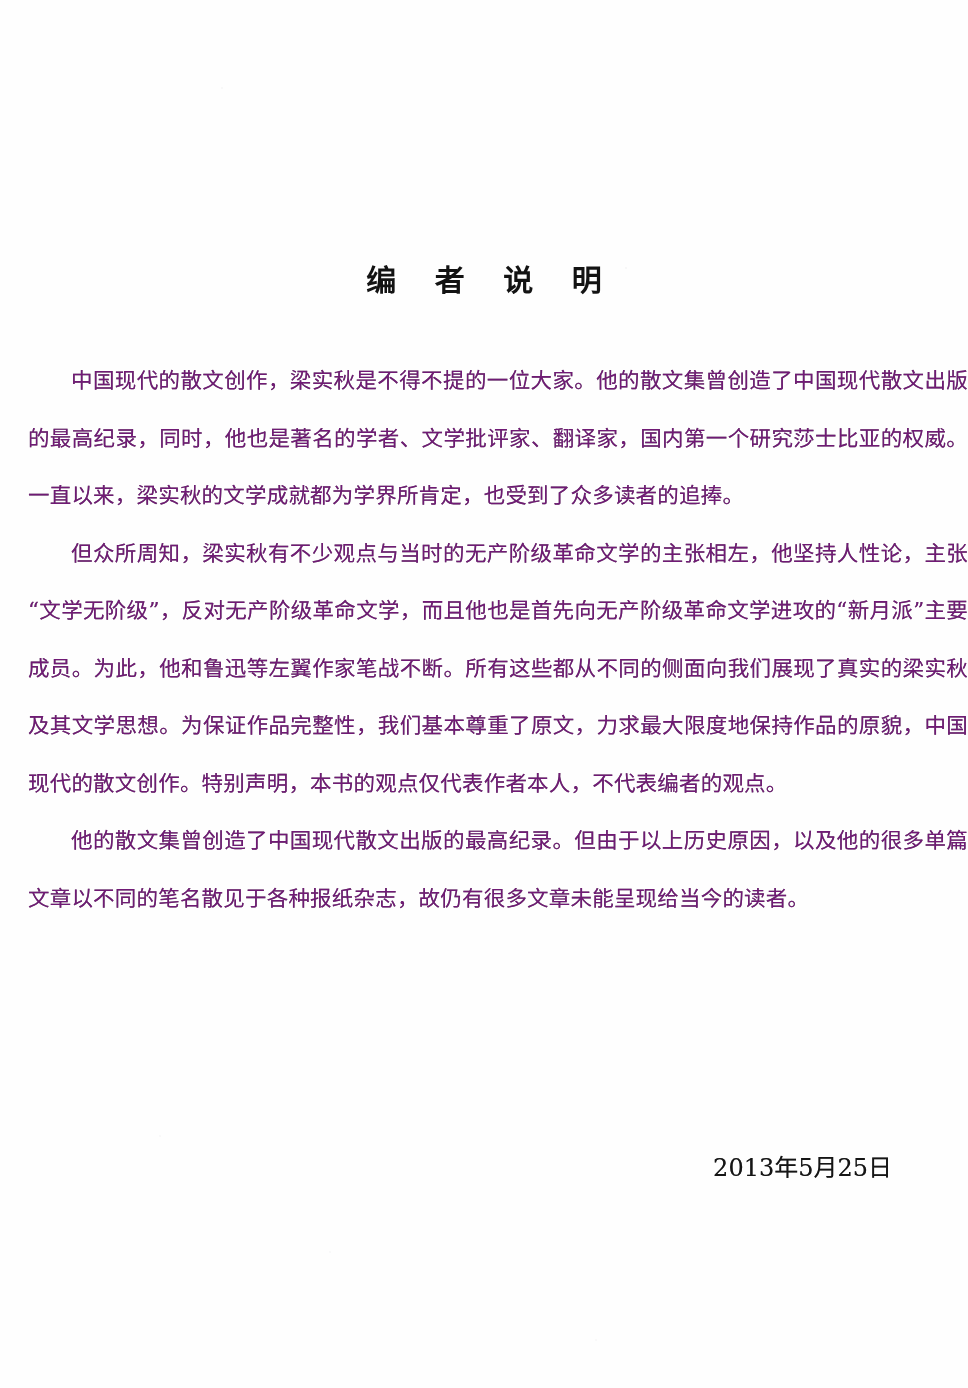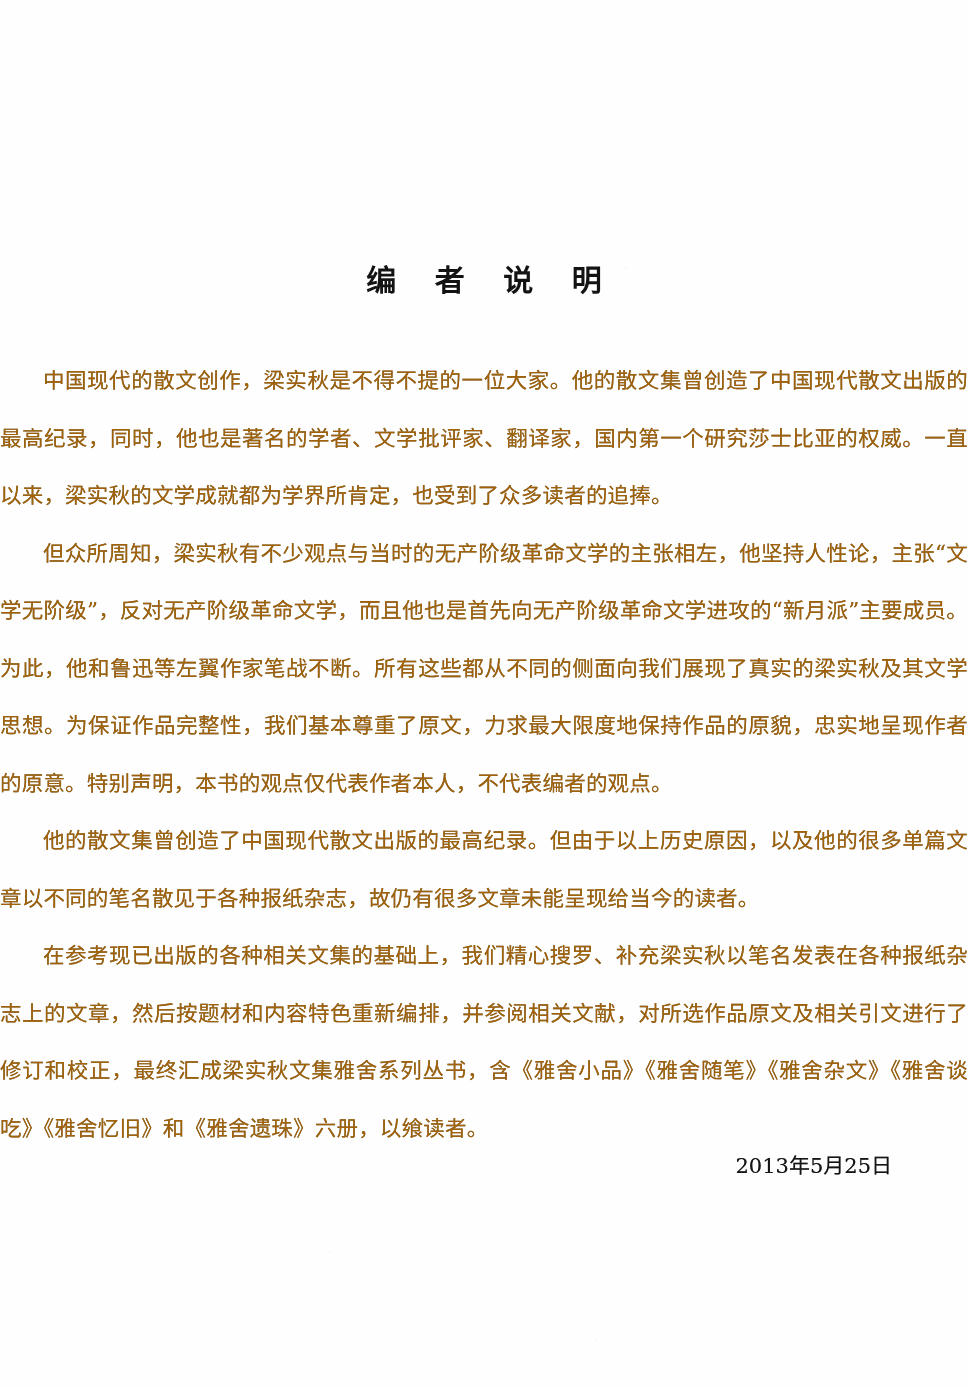--- a/index.html
+++ b/index.html
@@ -54,55 +54,55 @@
 
   .body-text {
     position: absolute;
     top: 352px;
     left: 0;
     right: 0;
     font-size: 21.5px;
     line-height: 57.5px;
     text-align: justify;
     text-justify: inter-character;
-    color: #a16207;
+    color: #701a75;
     letter-spacing: .2px;
+    padding-left: 28px;
   }
 
   .body-text p {
     margin: 0;
     text-indent: 2em;
     
     text-shadow: 0 0 .28px rgba(0,0,0,.55);
   }
 
   .signature {
     position: absolute;
     left: 0;
     right: 0;
     top: 1152px;
     text-align: right;
     padding-right: 76px;
-    font-size: 21px;
+    font-size: 24px;
     line-height: 1.4;
     color: #151515;
     text-shadow: 0 0 .28px rgba(0,0,0,.5);
   }
 </style>
 </head>
 <body>
 
 <div class="page">
 
   <h1 class="doc-title">编 者 说 明</h1>
 
   <div class="body-text">
     <p>中国现代的散文创作，梁实秋是不得不提的一位大家。他的散文集曾创造了中国现代散文出版的最高纪录，同时，他也是著名的学者、文学批评家、翻译家，国内第一个研究莎士比亚的权威。一直以来，梁实秋的文学成就都为学界所肯定，也受到了众多读者的追捧。</p>
-    <p>但众所周知，梁实秋有不少观点与当时的无产阶级革命文学的主张相左，他坚持人性论，主张“文学无阶级”，反对无产阶级革命文学，而且他也是首先向无产阶级革命文学进攻的“新月派”主要成员。为此，他和鲁迅等左翼作家笔战不断。所有这些都从不同的侧面向我们展现了真实的梁实秋及其文学思想。为保证作品完整性，我们基本尊重了原文，力求最大限度地保持作品的原貌，忠实地呈现作者的原意。特别声明，本书的观点仅代表作者本人，不代表编者的观点。</p>
+    <p>但众所周知，梁实秋有不少观点与当时的无产阶级革命文学的主张相左，他坚持人性论，主张“文学无阶级”，反对无产阶级革命文学，而且他也是首先向无产阶级革命文学进攻的“新月派”主要成员。为此，他和鲁迅等左翼作家笔战不断。所有这些都从不同的侧面向我们展现了真实的梁实秋及其文学思想。为保证作品完整性，我们基本尊重了原文，力求最大限度地保持作品的原貌，中国现代的散文创作。特别声明，本书的观点仅代表作者本人，不代表编者的观点。</p>
     <p>他的散文集曾创造了中国现代散文出版的最高纪录。但由于以上历史原因，以及他的很多单篇文章以不同的笔名散见于各种报纸杂志，故仍有很多文章未能呈现给当今的读者。</p>
-    <p>在参考现已出版的各种相关文集的基础上，我们精心搜罗、补充梁实秋以笔名发表在各种报纸杂志上的文章，然后按题材和内容特色重新编排，并参阅相关文献，对所选作品原文及相关引文进行了修订和校正，最终汇成梁实秋文集雅舍系列丛书，含《雅舍小品》《雅舍随笔》《雅舍杂文》《雅舍谈吃》《雅舍忆旧》和《雅舍遗珠》六册，以飨读者。</p>
   </div>
 
   <div class="signature">
     <span>2013年5月25日</span>
   </div>
 
 </div>
 
 </body></html>

